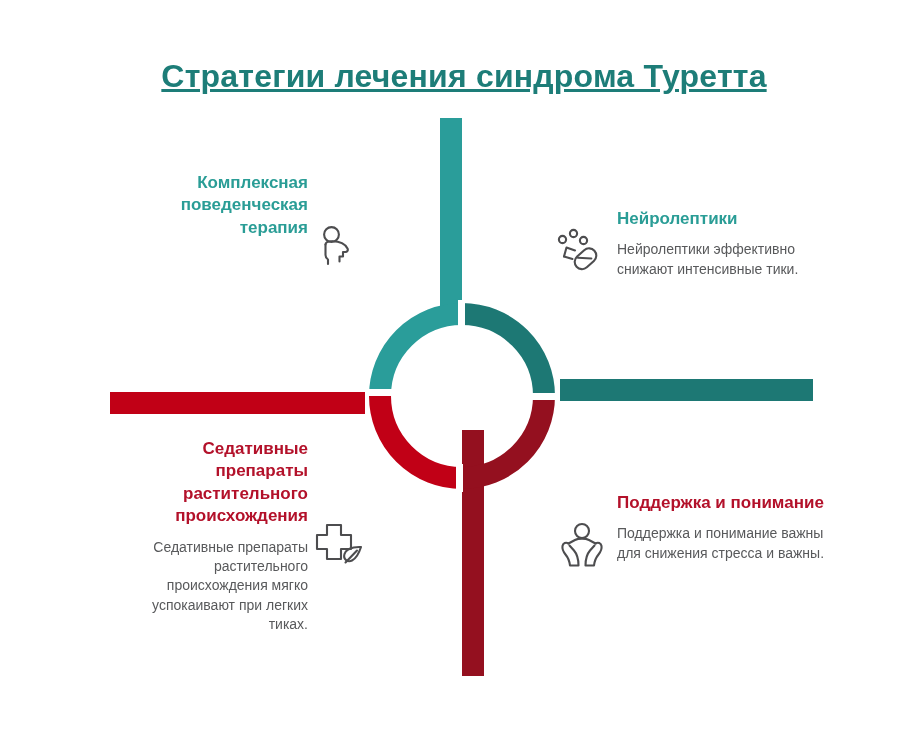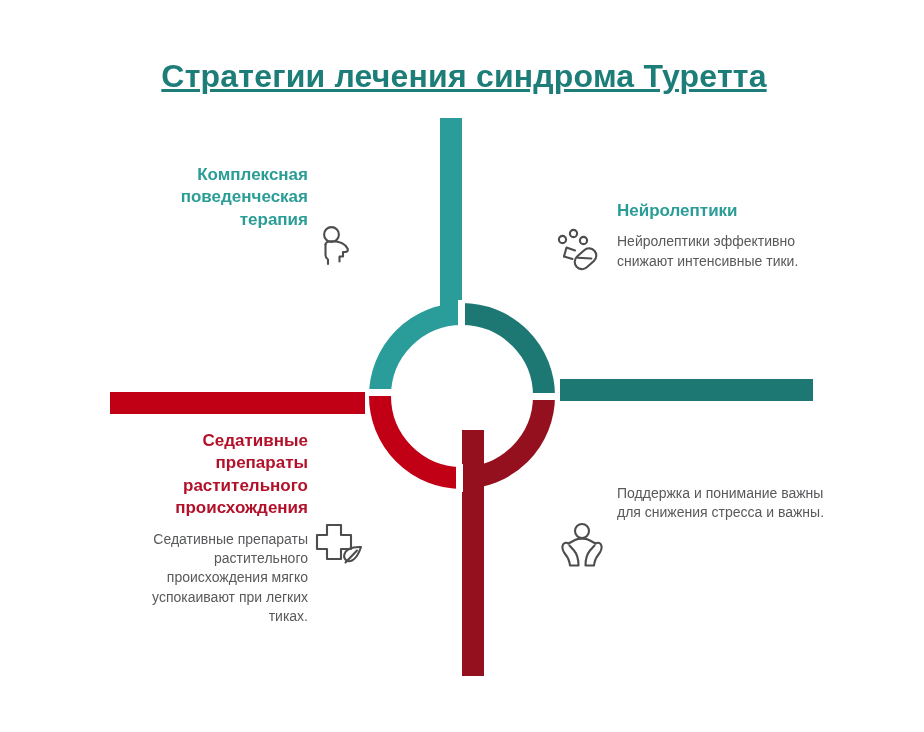--- a/index.html
+++ b/index.html
@@ -44,21 +44,21 @@
     height: 732px;
   }
 
   
   .block { position: absolute; }
 
   .block .heading {
     font-size: 17px;
     font-weight: bold;
     line-height: 1.32;
-    margin: 0 0 10px 0;
+    margin: 8px 0 10px 0;
   }
   .block .body {
     font-size: 14px;
     line-height: 1.38;
     color: #58595b;
     margin: 0;
   }
 
   .teal-head { color: #2a9d96; }
   .red-head  { color: #b3112a; }
@@ -179,16 +179,17 @@
     <p class="heading red-head">Седативные препараты растительного происхождения</p>
     <p class="body">Седативные препараты растительного происхождения мягко успокаивают при легких тиках.</p>
   </div>
 
   <div class="block" id="block-neuro">
     <p class="heading teal-head">Нейролептики</p>
     <p class="body">Нейролептики эффективно снижают интенсивные тики.</p>
   </div>
 
   <div class="block" id="block-support">
+    <p class="heading red-head">Поддержка и понимание</p>
     <p class="body">Поддержка и понимание важны для снижения стресса и важны.</p>
   </div>
 
 </div>
 
 </body></html>

